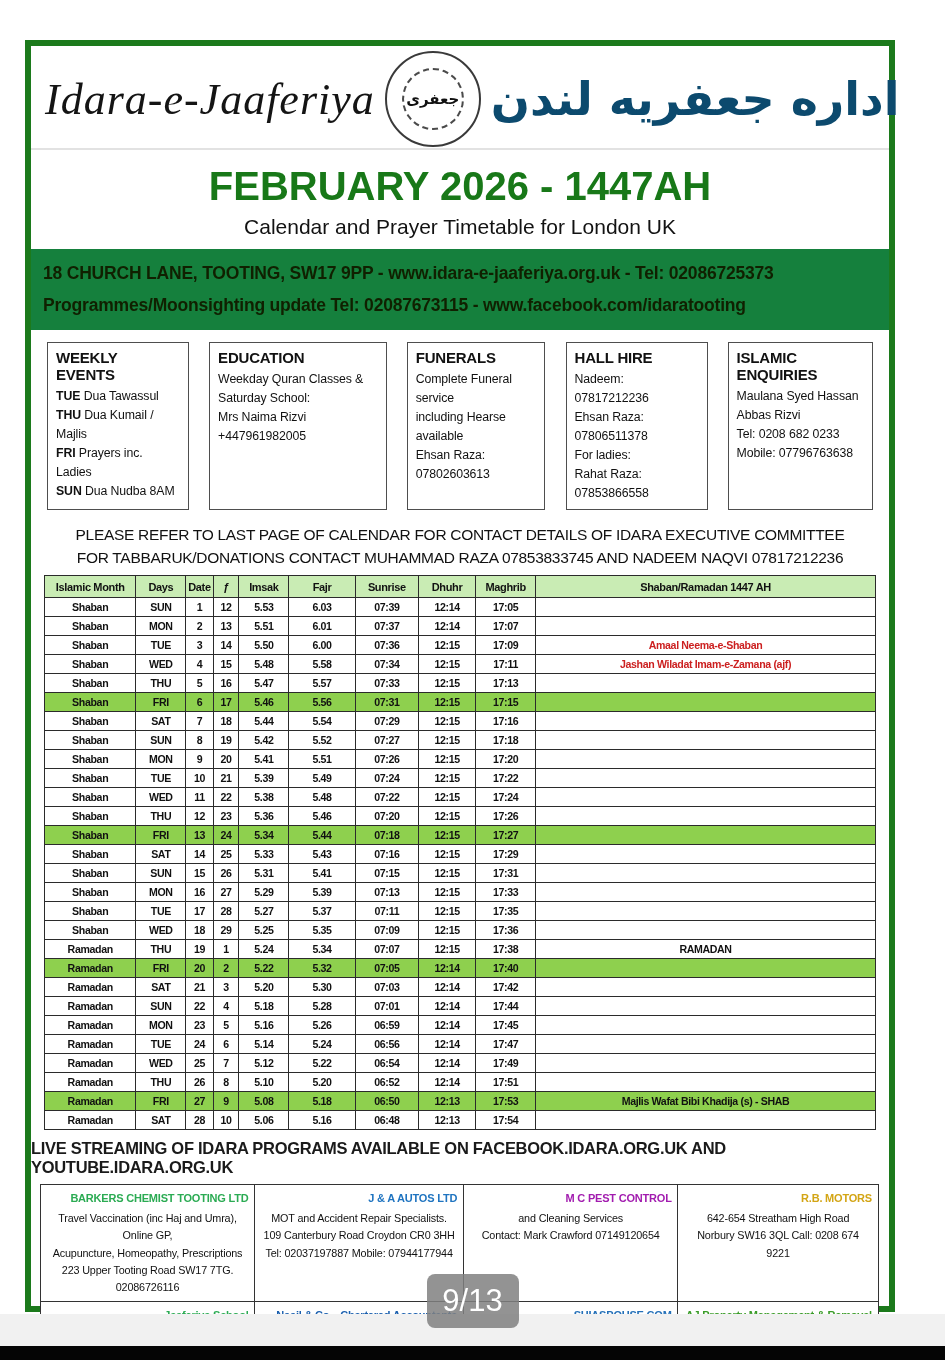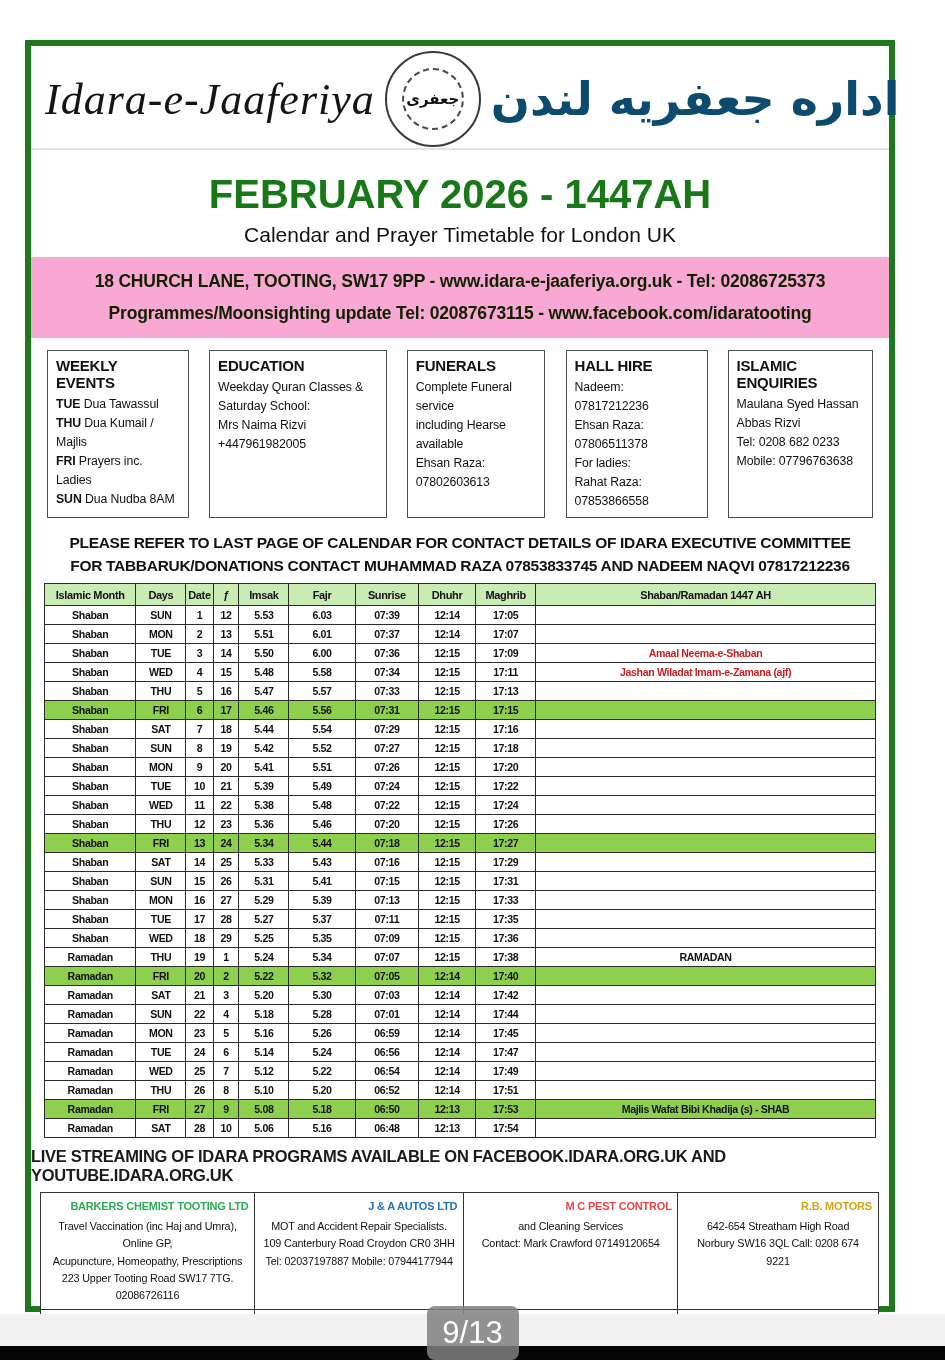--- a/index.html
+++ b/index.html
@@ -18,55 +18,55 @@
     letter-spacing:1px;color:#141414;white-space:nowrap;}
   .seal{width:92px;height:92px;border-radius:50%;border:2.5px solid #3a3a3a;
     display:flex;align-items:center;justify-content:center;flex:0 0 auto;margin:0 10px;}
   .seal-inner{width:58px;height:58px;border-radius:50%;border:2px dashed #4a4a4a;
     display:flex;align-items:center;justify-content:center;
     font-family:"DejaVu Sans",sans-serif;font-weight:bold;font-size:15px;}
   .arabic{font-family:"DejaVu Sans",sans-serif;direction:rtl;font-weight:bold;
     font-size:46px;color:#0c4a6e;white-space:nowrap;}
   
   .title{ text-align:center;font-size:40px;font-weight:bold;color:#187818;
-    letter-spacing:0px;margin:22px 0 2px 0;}
+    letter-spacing:0px;margin:14px 0 2px 0;}
   .subtitle{text-align:center;font-size:21px;font-weight:normal;color:#121212;margin:6px 0 10px 0;}
   
-  .banner{background:#f9a8d4;padding:8px 18px;text-align:center;}
+  .banner{background:#15803d;padding:8px 12px;text-align:left;}
   .banner div{font-size:17.5px;font-weight:bold;color:#102000;line-height:1.85;letter-spacing:-0.2px;}
   
   .info-row{display:flex;justify-content:space-between;padding:12px 16px 6px 16px;}
   .info-box{border:1.5px solid #4e4e4e;background:#fff;padding:6px 8px;box-sizing:border-box;min-height:110px;}
   .info-box .ib-title{font-size:15px;font-weight:bold;margin-bottom:4px;letter-spacing:-0.2px;}
   .info-box .ib-line{font-size:12.3px;line-height:1.55;letter-spacing:-0.1px;}
   .info-box .ib-line b{font-weight:bold;}
   .ib-0{flex:0 0 17.2%;} .ib-1{flex:0 0 21.5%;} .ib-2{flex:0 0 16.8%;} .ib-3{flex:0 0 17.2%;} .ib-4{flex:0 0 17.6%;}
   
   .notice{text-align:center;margin:8px 4px 6px 4px;}
-  .notice div{font-size:15.5px;font-weight:bold;letter-spacing:-0.3px;line-height:1.45;}
+  .notice div{font-size:15.5px;font-weight:normal;letter-spacing:-0.3px;line-height:1.45;}
   
   table.tt{border-collapse:collapse;margin:2px auto 0 auto;width:832px;table-layout:fixed;}
   table.tt th,table.tt td{border:1px solid #2b2b2b;text-align:center;vertical-align:middle;
     font-weight:bold;padding:0;height:18px;font-size:10.6px;letter-spacing:-0.35px;overflow:hidden;white-space:nowrap;}
   table.tt th{background:#c9ecb4;height:21px;font-size:11px;}
   tr.hl td{background:#8ed04e;}
   td.note-red{color:#cc2020;}
   
   .live{text-align:left;font-size:16.5px;font-weight:600;letter-spacing:-0.3px;
     padding:9px 0 7px 0;color:#1a1a1a;}
   
   .ads{display:grid;grid-template-columns:25.6% 24.9% 25.6% 23.9%;margin:0 10px;border-top:1.5px solid #333;}
   .ad{border:1.5px solid #333;margin:-1.5px 0 0 -1.5px;padding:5px 6px;box-sizing:border-box;background:#fff;}
   .ad .ad-title{text-align:right;font-size:11px;font-weight:bold;margin:2px 0 6px 0;letter-spacing:-0.2px;line-height:1.15;}
   .ad .ad-line{text-align:center;font-size:10.8px;line-height:1.6;letter-spacing:-0.15px;}
   .r1{min-height:79px;} .r2{min-height:95px;}
   
   .strip-gray{position:absolute;left:0;top:1314px;width:945px;height:32px;background:#f1f1f1;}
   .strip-black{position:absolute;left:0;top:1346px;width:945px;height:14px;background:#050505;}
-  .page-pill{position:absolute;left:50%;transform:translateX(-50%);top:1306px;width:92px;height:54px;
+  .page-pill{position:absolute;left:50%;transform:translateX(-50%);top:1274px;width:92px;height:54px;
     background:rgba(128,128,128,0.85);border-radius:8px;color:#fff;font-size:31px;
     display:flex;align-items:center;justify-content:center;}
 </style>
 </head>
 <body>
 
 <div class="doc">
 
   <div class="logo-row">
     <div class="logo-text">Idara-e-Jaaferiya</div>
@@ -501,21 +501,21 @@
         <div class="ad-line">Acupuncture, Homeopathy, Prescriptions</div>
         <div class="ad-line">223 Upper Tooting Road SW17 7TG. 02086726116</div>
       </div>
       <div class="ad r1">
       <div class="ad-title" style="color: rgb(31, 116, 192);">J &amp; A AUTOS LTD</div>
     <div class="ad-line">MOT and Accident Repair Specialists.</div>
         <div class="ad-line">109 Canterbury Road Croydon CR0 3HH</div>
         <div class="ad-line">Tel: 02037197887 Mobile: 07944177944</div>
       </div>
       <div class="ad r1">
-      <div class="ad-title" style="color: #ef4444;">M C PEST CONTROL</div>
+      <div class="ad-title" style="color: #a21caf;">M C PEST CONTROL</div>
     <div class="ad-line">and Cleaning Services</div>
         <div class="ad-line">Contact: Mark Crawford 07149120654</div>
       </div>
       <div class="ad r1">
       <div class="ad-title" style="color: rgb(211, 165, 21);">R.B. MOTORS</div>
     <div class="ad-line">642-654 Streatham High Road</div>
         <div class="ad-line">Norbury SW16 3QL   Call: 0208 674 9221</div>
       </div>
       <div class="ad r2">
       <div class="ad-title" style="color: rgb(43, 171, 83);">Jaaferiya School</div>

